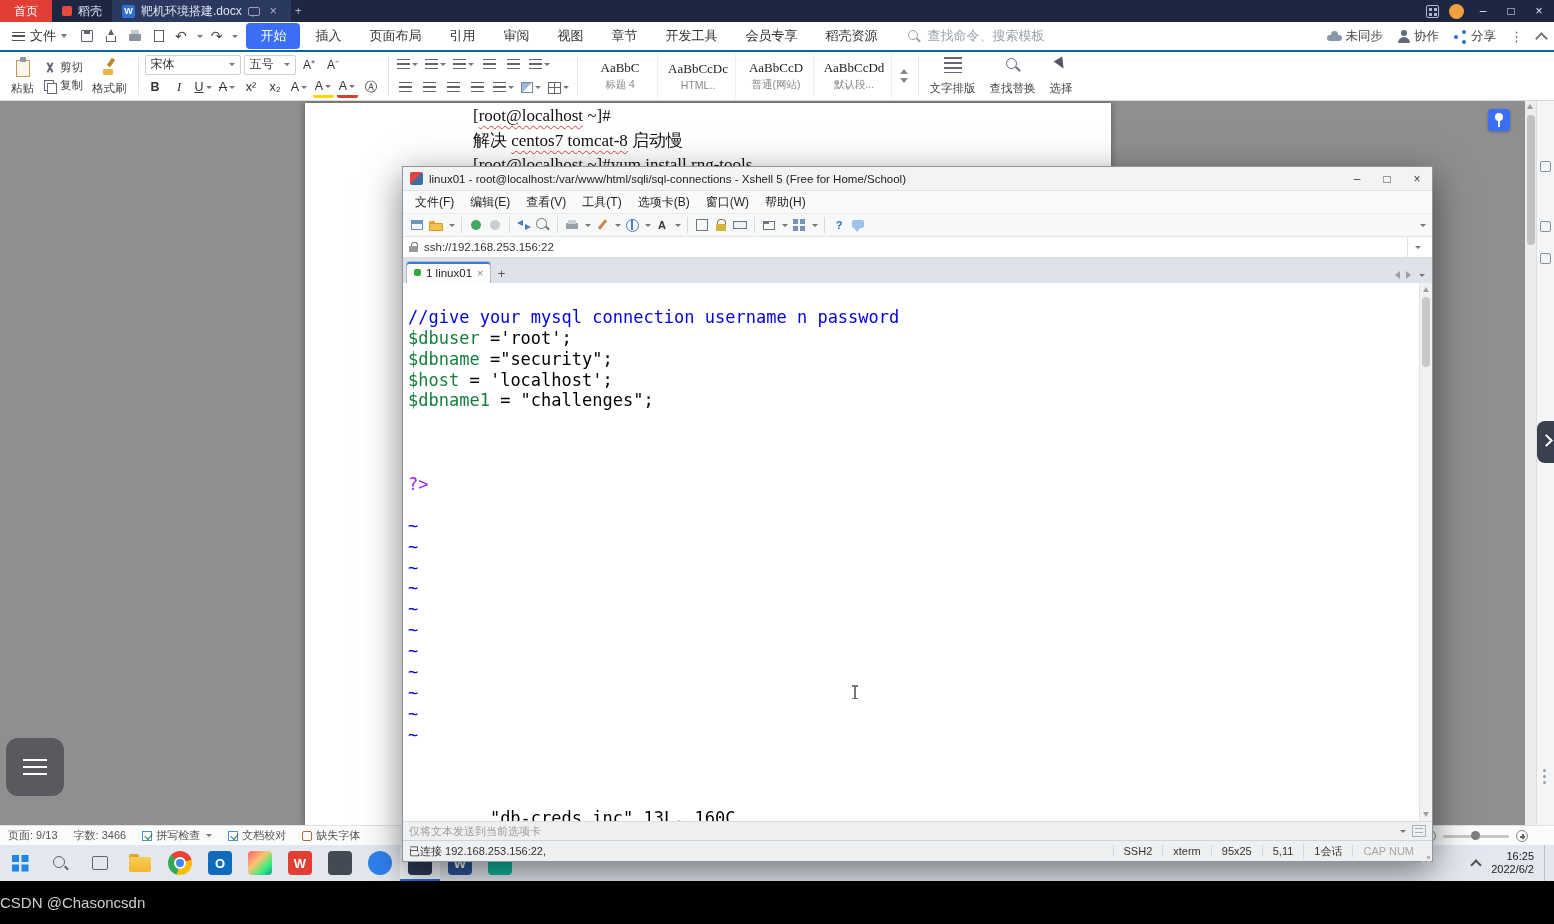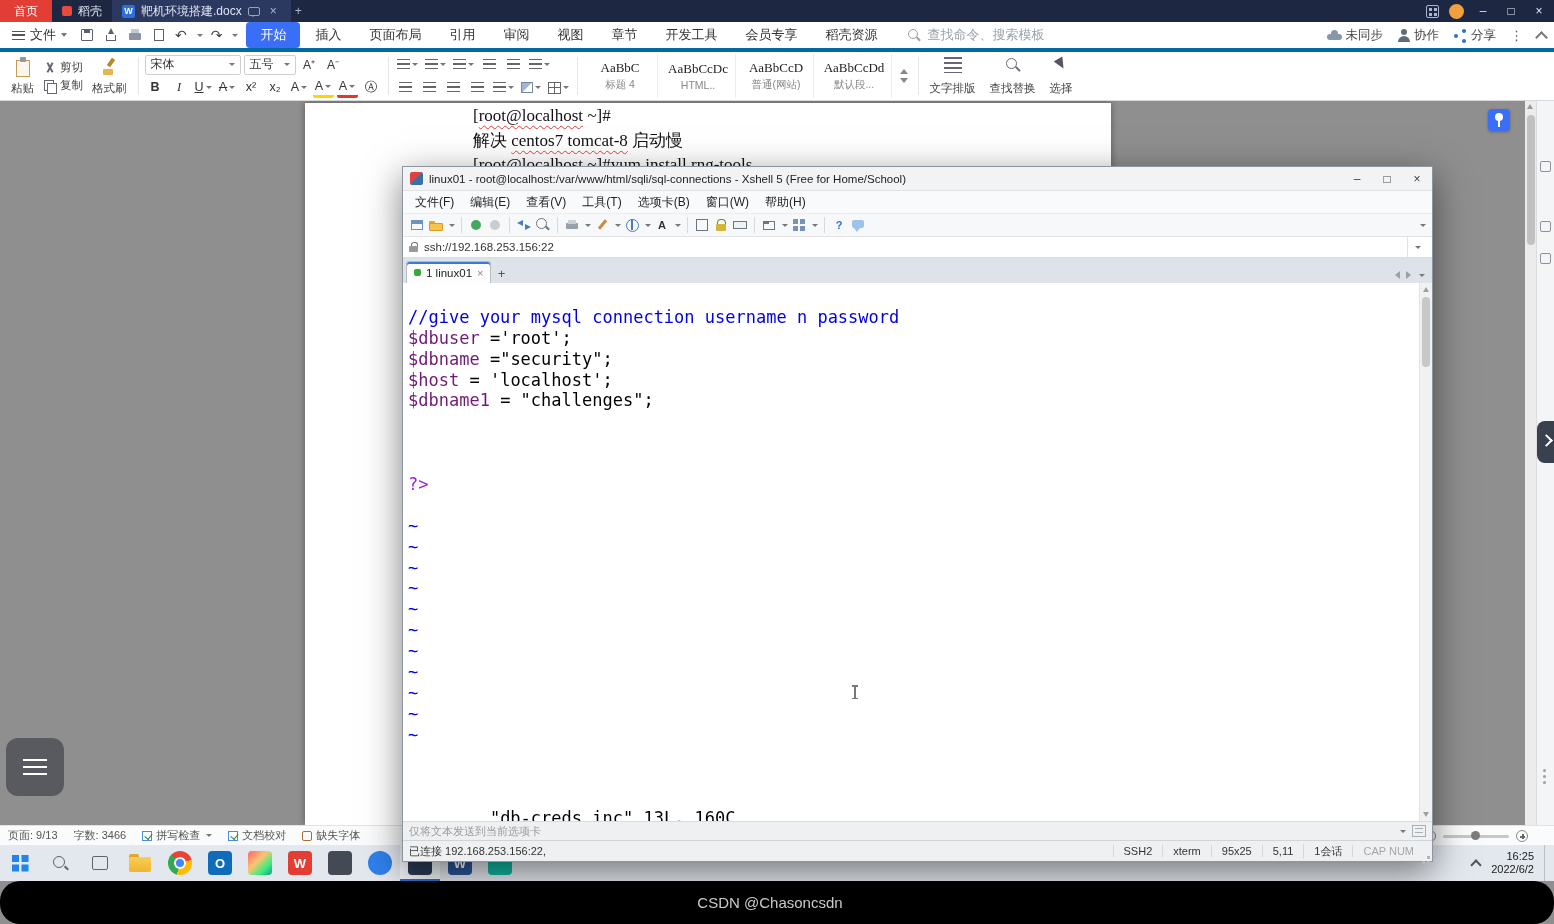--- a/index.html
+++ b/index.html
@@ -16,21 +16,21 @@
   .bubble-ico{width:12px;height:9px;border:1px solid #9aa3bd;border-radius:2px;position:relative;}
   .bubble-ico::after{content:"";position:absolute;left:2px;bottom:-4px;border:2px solid transparent;border-top-color:#9aa3bd;}
   .tab-close,.newtab-btn{color:#aeb6cf;padding:0 4px;}
   .tb-right{margin-left:auto;display:flex;align-items:center;gap:10px;padding-right:6px;}
   .grid-ico{width:13px;height:13px;border:1px solid #aeb6cf;border-radius:2px;position:relative;}
   .grid-ico::before{content:"";position:absolute;left:2px;top:2px;width:3px;height:3px;background:#aeb6cf;box-shadow:5px 0 #aeb6cf,0 5px #aeb6cf,5px 5px #aeb6cf;}
   .avatar{width:15px;height:15px;border-radius:50%;background:#f2a03d;}
   .winbtn{width:18px;text-align:center;color:#dfe4f2;}
 
   
-  .wps-menubar{position:absolute;left:0;top:22px;right:0;height:30px;background:#fff;border-bottom:4px solid #0369a1;display:flex;align-items:center;font-size:13px;color:#333;z-index:2;padding:0 8px;gap:8px;}
+  .wps-menubar{position:absolute;left:0;top:22px;right:0;height:30px;background:#fff;border-bottom:2px solid #0369a1;display:flex;align-items:center;font-size:13px;color:#333;z-index:2;padding:0 8px;gap:8px;}
   .file-menu{display:flex;align-items:center;gap:5px;padding:0 4px;}
   .ham{width:13px;height:9px;border-top:1.5px solid #555;border-bottom:1.5px solid #555;position:relative;}
   .ham::before{content:"";position:absolute;left:0;right:0;top:2.5px;height:1.5px;background:#555;}
   .caret{width:0;height:0;border-left:3.5px solid transparent;border-right:3.5px solid transparent;border-top:4px solid #777;display:inline-block;}
   .caret.tiny{border-left-width:3px;border-right-width:3px;border-top-width:3.5px;margin-left:2px;}
   .qicon{width:16px;height:16px;position:relative;display:inline-block;}
   .qicon::before,.qicon::after{content:"";position:absolute;}
   .q-save::before{inset:2px;border:1.5px solid #5a6270;border-radius:1px;}
   .q-save::after{left:5px;top:2px;width:6px;height:4px;background:#5a6270;}
   .q-export::before{left:3px;bottom:2px;right:3px;height:5px;border:1.5px solid #5a6270;border-top:none;}
@@ -169,21 +169,21 @@
   .ic-xshell::before{content:"";position:absolute;left:3px;top:3px;width:8px;height:8px;background:#e34040;}
   .ic-word{background:#2b579a;}
   .ic-app-teal{background:#12b7a0;}
   .tb-right-cluster{margin-left:auto;display:flex;align-items:center;gap:10px;padding-right:4px;}
   .chev-up{width:10px;height:10px;position:relative;}
   .chev-up::before{content:"";position:absolute;left:1px;top:3px;width:6px;height:6px;border-top:2px solid #555;border-left:2px solid #555;transform:rotate(45deg);}
   .tb-clock{text-align:right;font-size:11px;color:#1a1a1a;line-height:13px;white-space:nowrap;}
   .desk-sliver{width:6px;height:36px;border-left:1px solid #b9bfc7;}
 
   
-  .bottom-strip{position:absolute;left:0;right:0;top:881px;height:43px;background:#000;z-index:6;display:flex;align-items:center;justify-content:center;border-radius:20px;}
+  .bottom-strip{position:absolute;left:0;right:0;top:881px;height:43px;background:#000;z-index:6;display:flex;align-items:center;justify-content:flex-start;}
   .watermark{color:#cfcfcf;font-size:15px;margin-right:14px;}
 
   
   .xshell{position:absolute;left:402px;top:166px;width:1031px;height:696px;background:#fff;border:1px solid #8d959e;box-shadow:0 10px 34px rgba(0,0,0,.5);z-index:10;display:flex;flex-direction:column;}
   .xs-title{height:24px;background:#f2f3f5;border-bottom:1px solid #e2e2e2;display:flex;align-items:center;font-size:11.5px;color:#222;padding-left:7px;gap:6px;flex:none;}
   .xs-ico{width:13px;height:13px;border-radius:2px;background:linear-gradient(135deg,#e34040 0 50%,#3b6ea5 50%);flex:none;}
   .xs-title-text{white-space:nowrap;overflow:hidden;text-overflow:ellipsis;flex:1;}
   .xs-btns{display:flex;flex:none;}
   .xs-btn{width:30px;height:23px;display:flex;align-items:center;justify-content:center;color:#444;font-size:12px;}
   .xs-menubar{height:22px;background:#f9fafb;display:flex;align-items:center;font-size:12px;color:#222;padding-left:4px;flex:none;}
@@ -229,21 +229,21 @@
   .xtab-close{color:#888;font-size:11px;}
   .xplus{width:20px;height:20px;display:flex;align-items:center;justify-content:center;color:#555;font-size:13px;}
   .xs-tab-right{margin-left:auto;display:flex;align-items:center;gap:6px;padding:0 4px 4px;}
   .tri-left{width:0;height:0;border-top:4px solid transparent;border-bottom:4px solid transparent;border-right:5px solid #9aa0a6;}
   .tri-right{width:0;height:0;border-top:4px solid transparent;border-bottom:4px solid transparent;border-left:5px solid #9aa0a6;}
   .xs-term{position:relative;flex:1;background:#fff;overflow:hidden;font-family:"DejaVu Sans Mono","Liberation Mono",monospace;font-size:17px;}
   .term-body{position:absolute;left:5px;top:3px;right:16px;}
   .trow{height:20.9px;line-height:20.9px;white-space:pre;color:#000;}
   .t-php{color:#a020f0;}
   .t-com{color:#0000e6;}
-  .t-var{color:#701a75;}
+  .t-var{color:#15803d;}
   .t-str{color:#000000;}
   .t-pln{color:#000;}
   .t-cur{background:#3fd43f;color:#000;}
   .t-tilde{color:#0000e6;}
   .vim-status{position:absolute;left:5px;right:16px;top:504px;height:21px;line-height:21px;white-space:pre;color:#000;}
   .ibeam{position:absolute;left:451px;top:402px;width:1.5px;height:14px;background:#777;}
   .ibeam::before,.ibeam::after{content:"";position:absolute;left:-2.5px;width:6.5px;height:1.5px;background:#777;}
   .ibeam::before{top:0;} .ibeam::after{bottom:0;}
   .xs-scroll{position:absolute;right:0;top:0;bottom:0;width:13px;background:#f1f1f1;border-left:1px solid #e3e3e3;}
   .xs-scroll .sup{position:absolute;left:3px;top:4px;width:0;height:0;border-left:3.5px solid transparent;border-right:3.5px solid transparent;border-bottom:5px solid #9aa0a6;}

